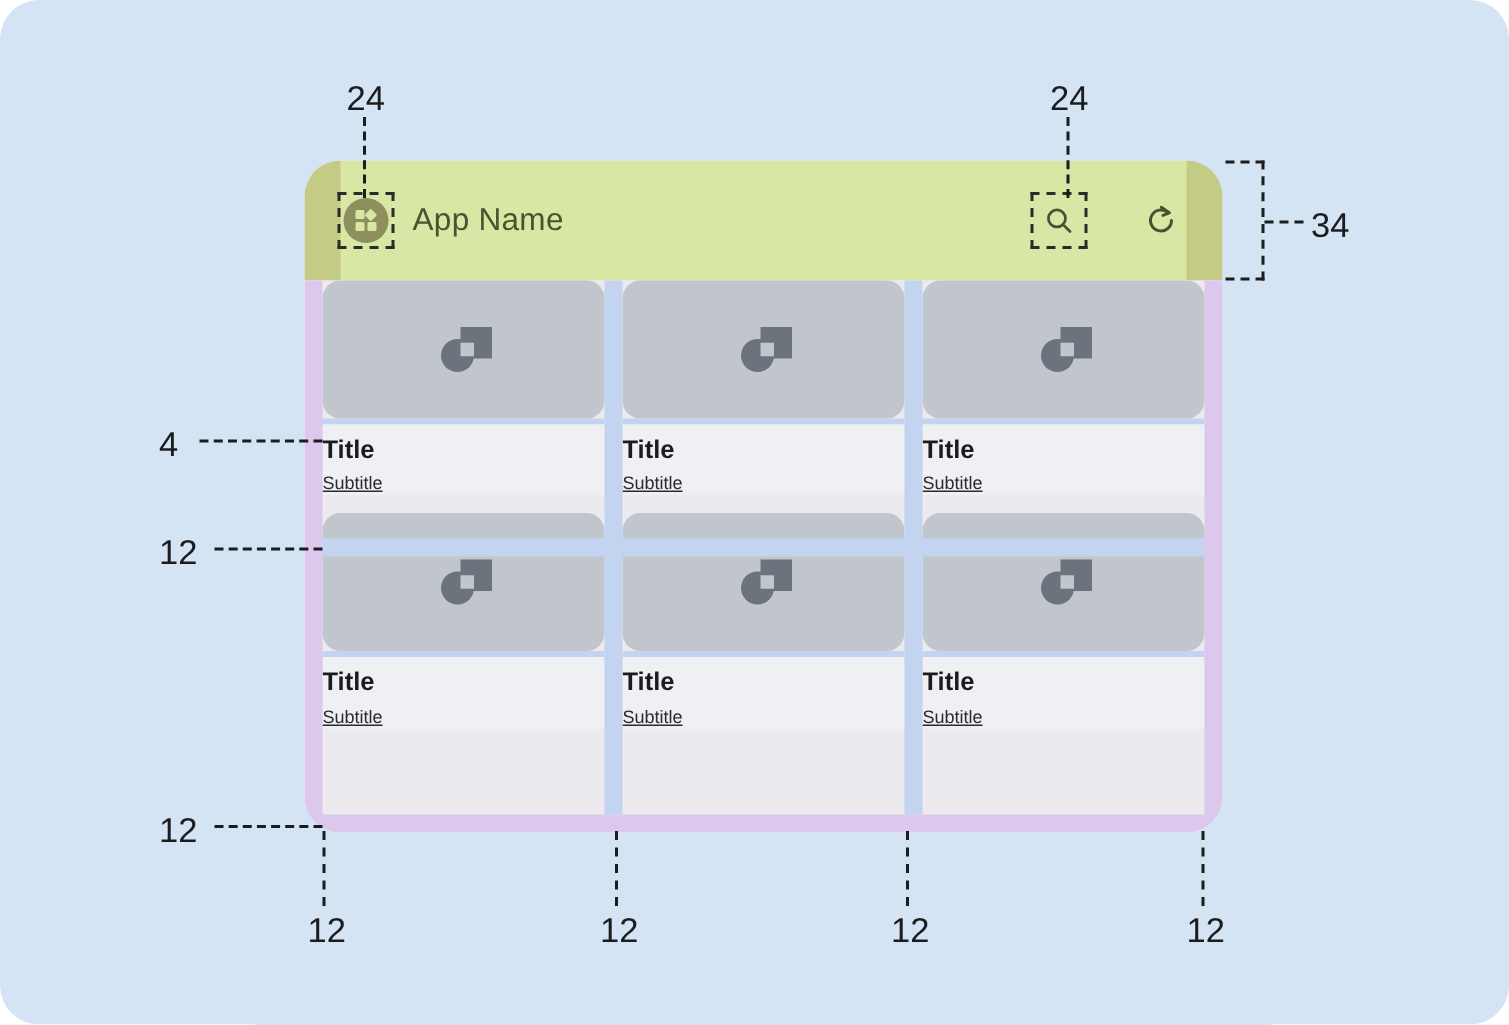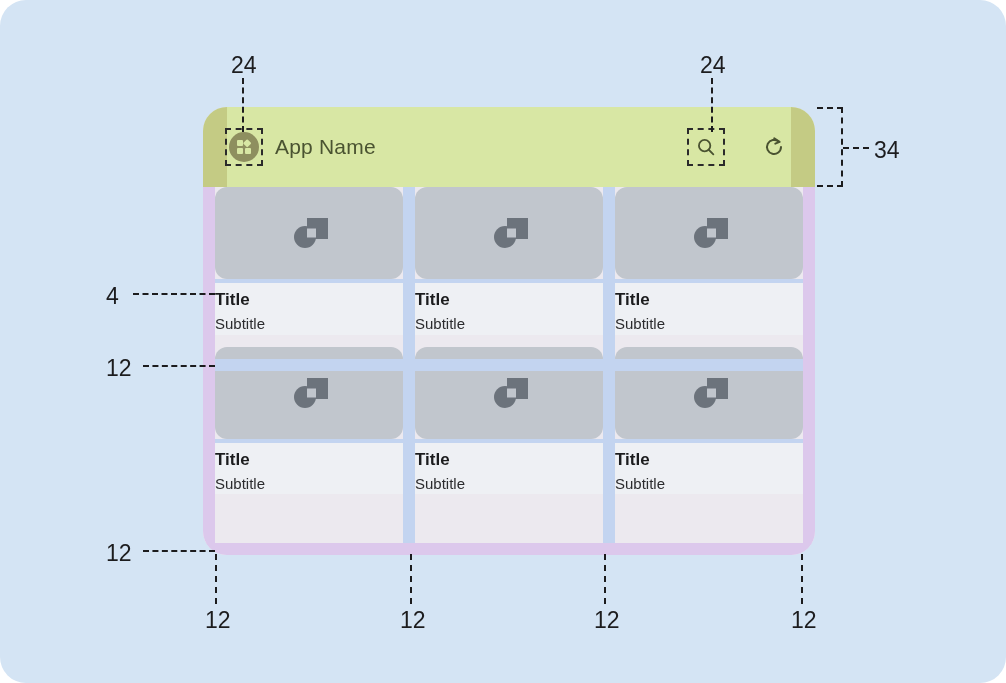--- a/index.html
+++ b/index.html
@@ -174,24 +174,25 @@
     background: #eef0f4;
     padding-top: 6px;
   }
   .card-title {
     font-size: 17px;
     font-weight: bold;
     color: #1c1c1e;
     line-height: 1.25;
   }
   .card-subtitle {
-    font-size: 15px;
+    font-size: 12px;
     color: #2b2b2e;
     line-height: 1.35;
     margin-top: 4px;
+    text-decoration: underline;
   }
 
   
   .gutter-v {
     position: absolute;
     top: 0;
     width: 12px;
     height: 356px;
     background: #c3d4f0;
     pointer-events: none;

